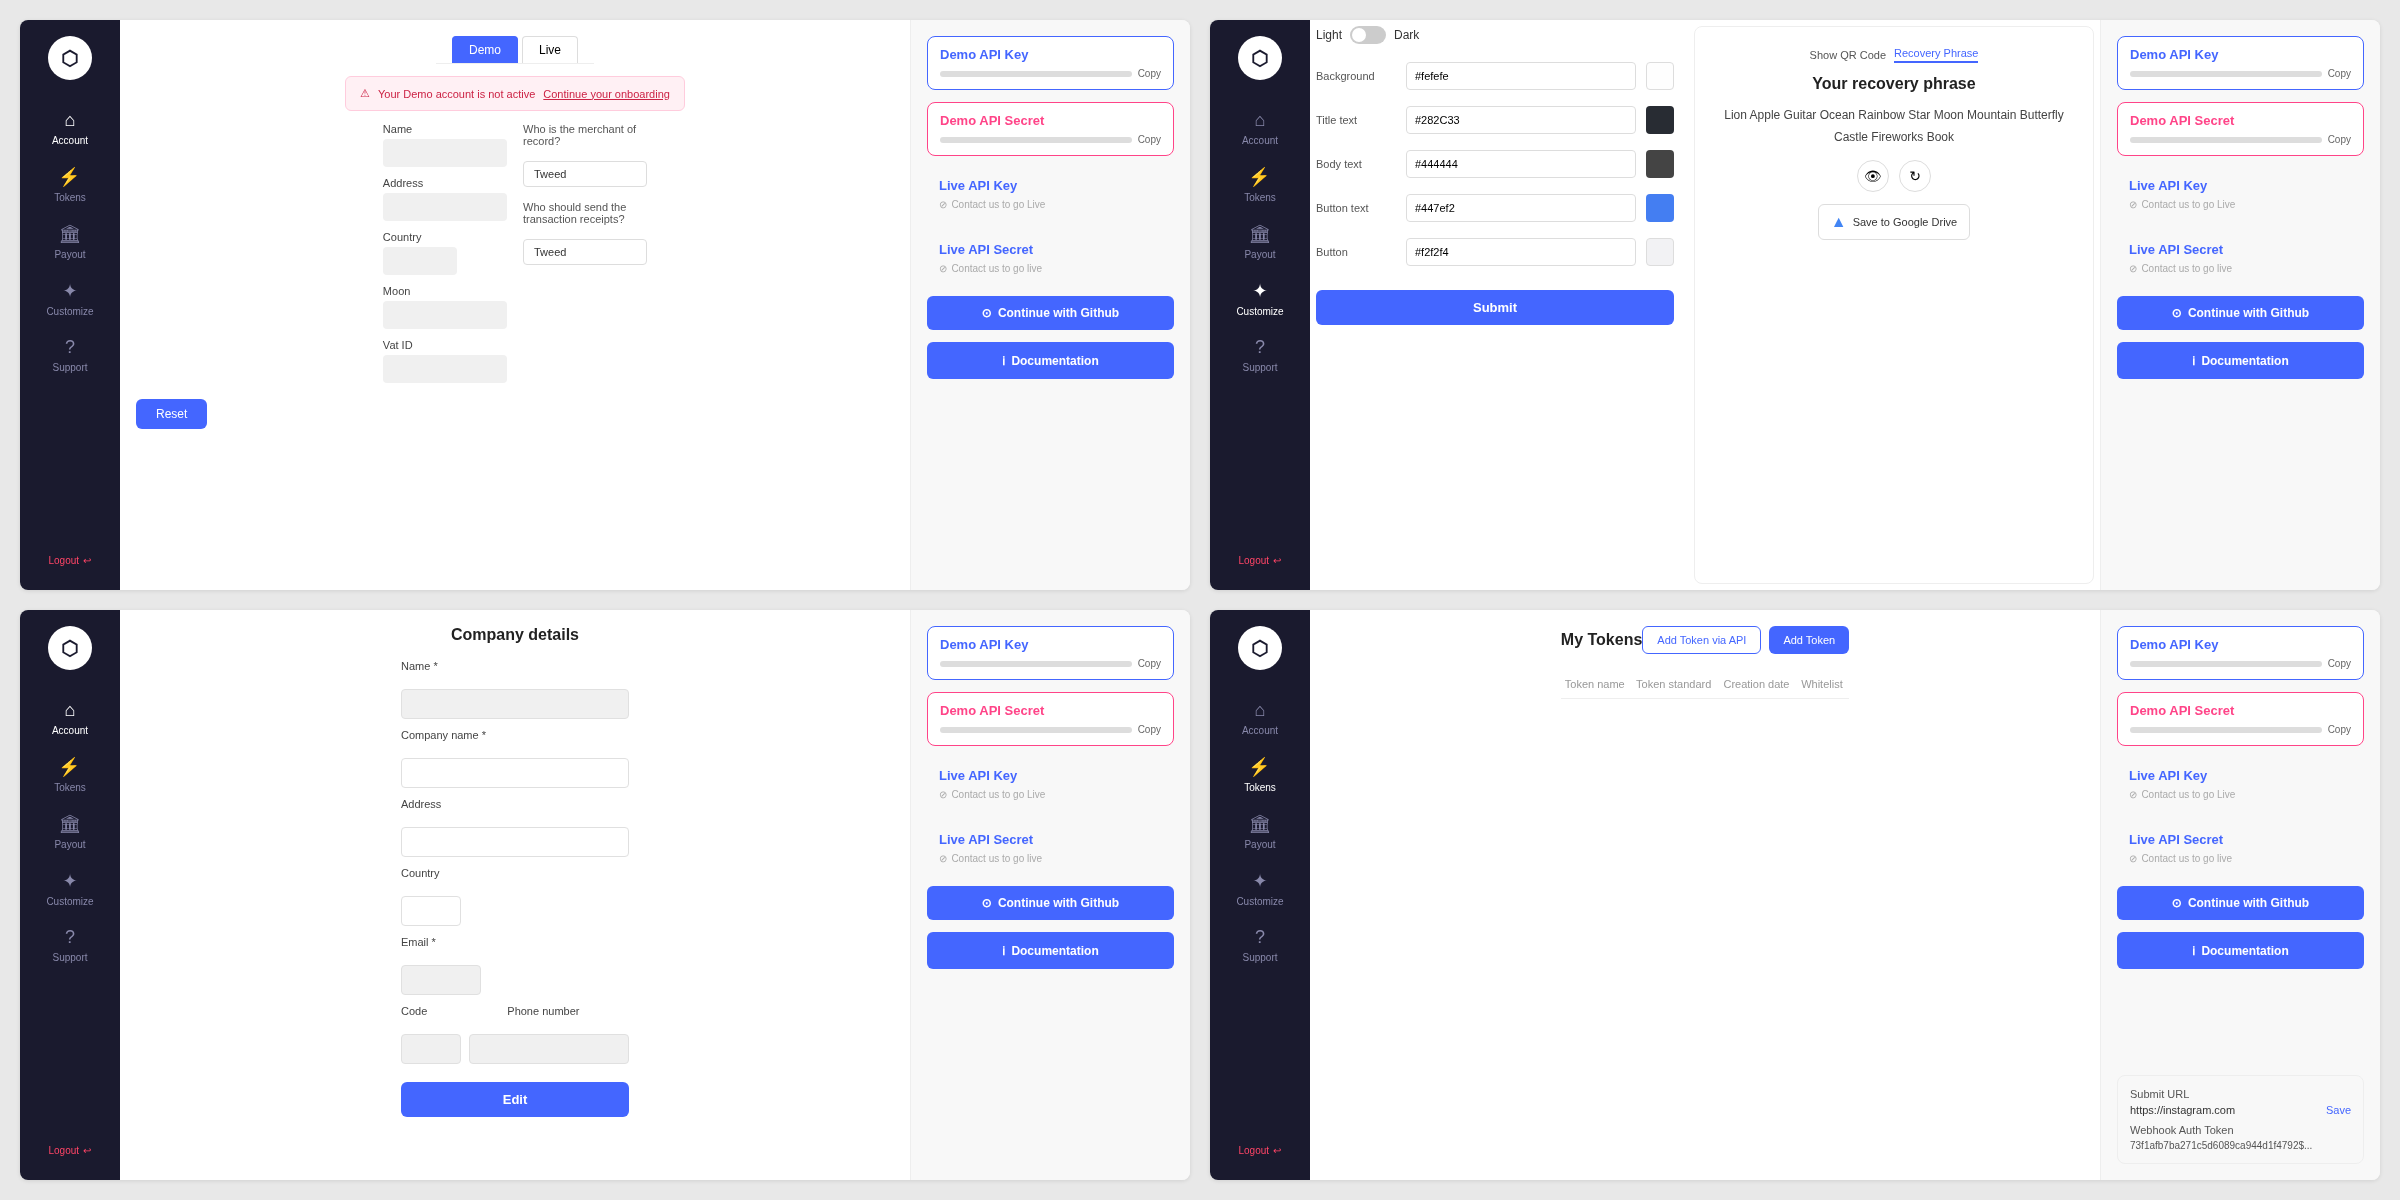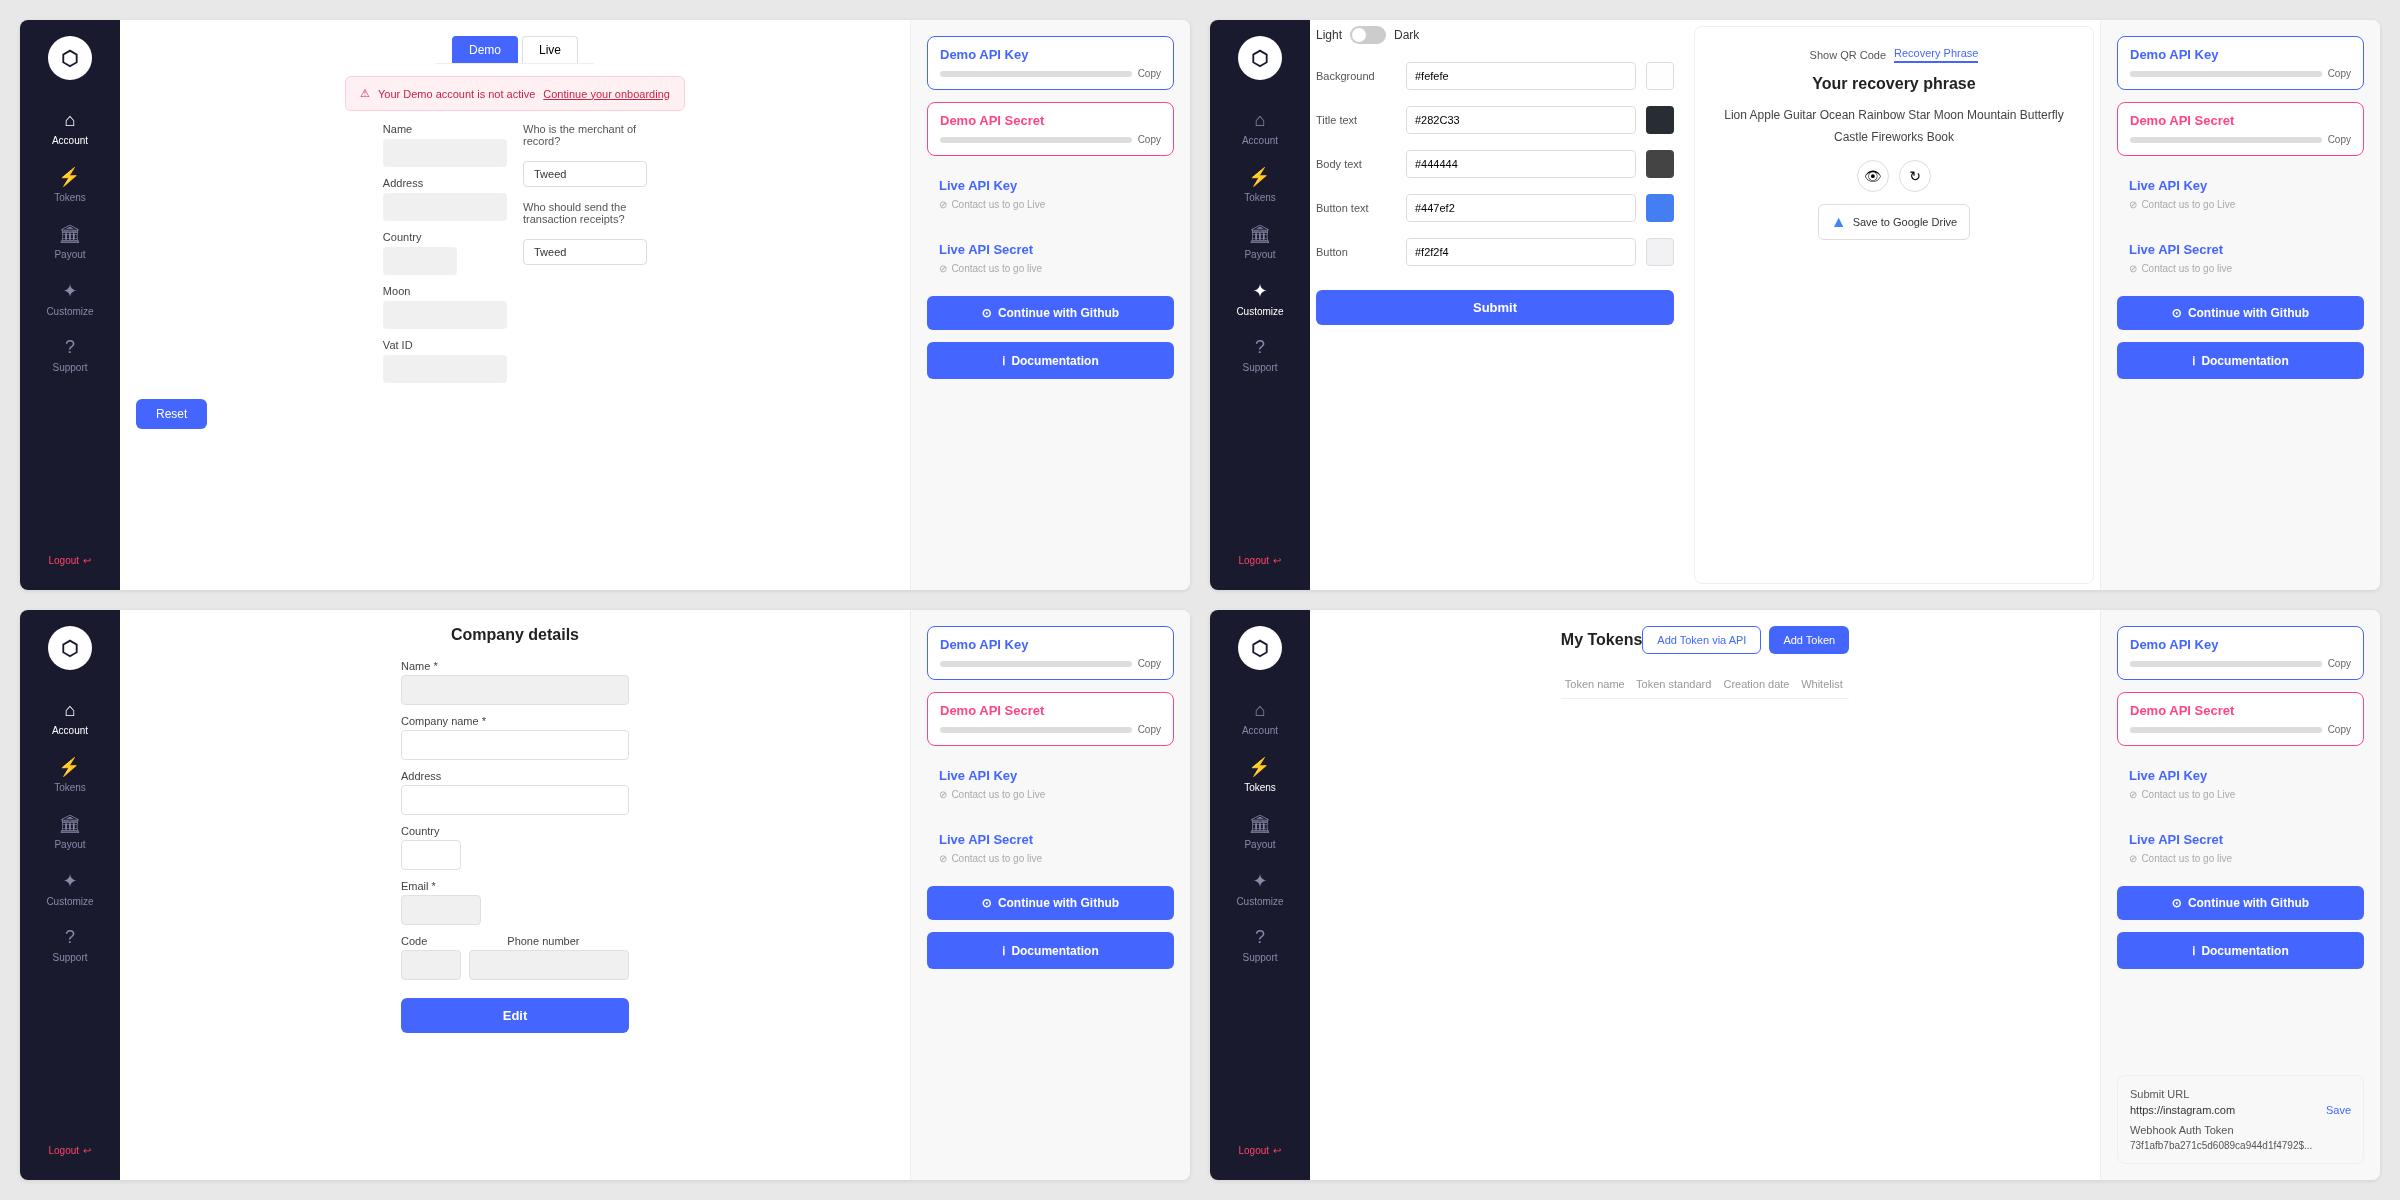--- a/index.html
+++ b/index.html
@@ -434,21 +434,21 @@
       margin-bottom: 16px;
     }
     .company-form {
       display: flex;
       flex-direction: column;
       gap: 10px;
     }
     .company-form-group {
       display: flex;
       flex-direction: column;
-      gap: 3px;
+      gap: 17px;
     }
     .company-input {
       width: 100%;
       height: 30px;
       border: 1px solid #e0e0e0;
       border-radius: 4px;
       padding: 0 8px;
       font-size: 11px;
       background: white;
     }

